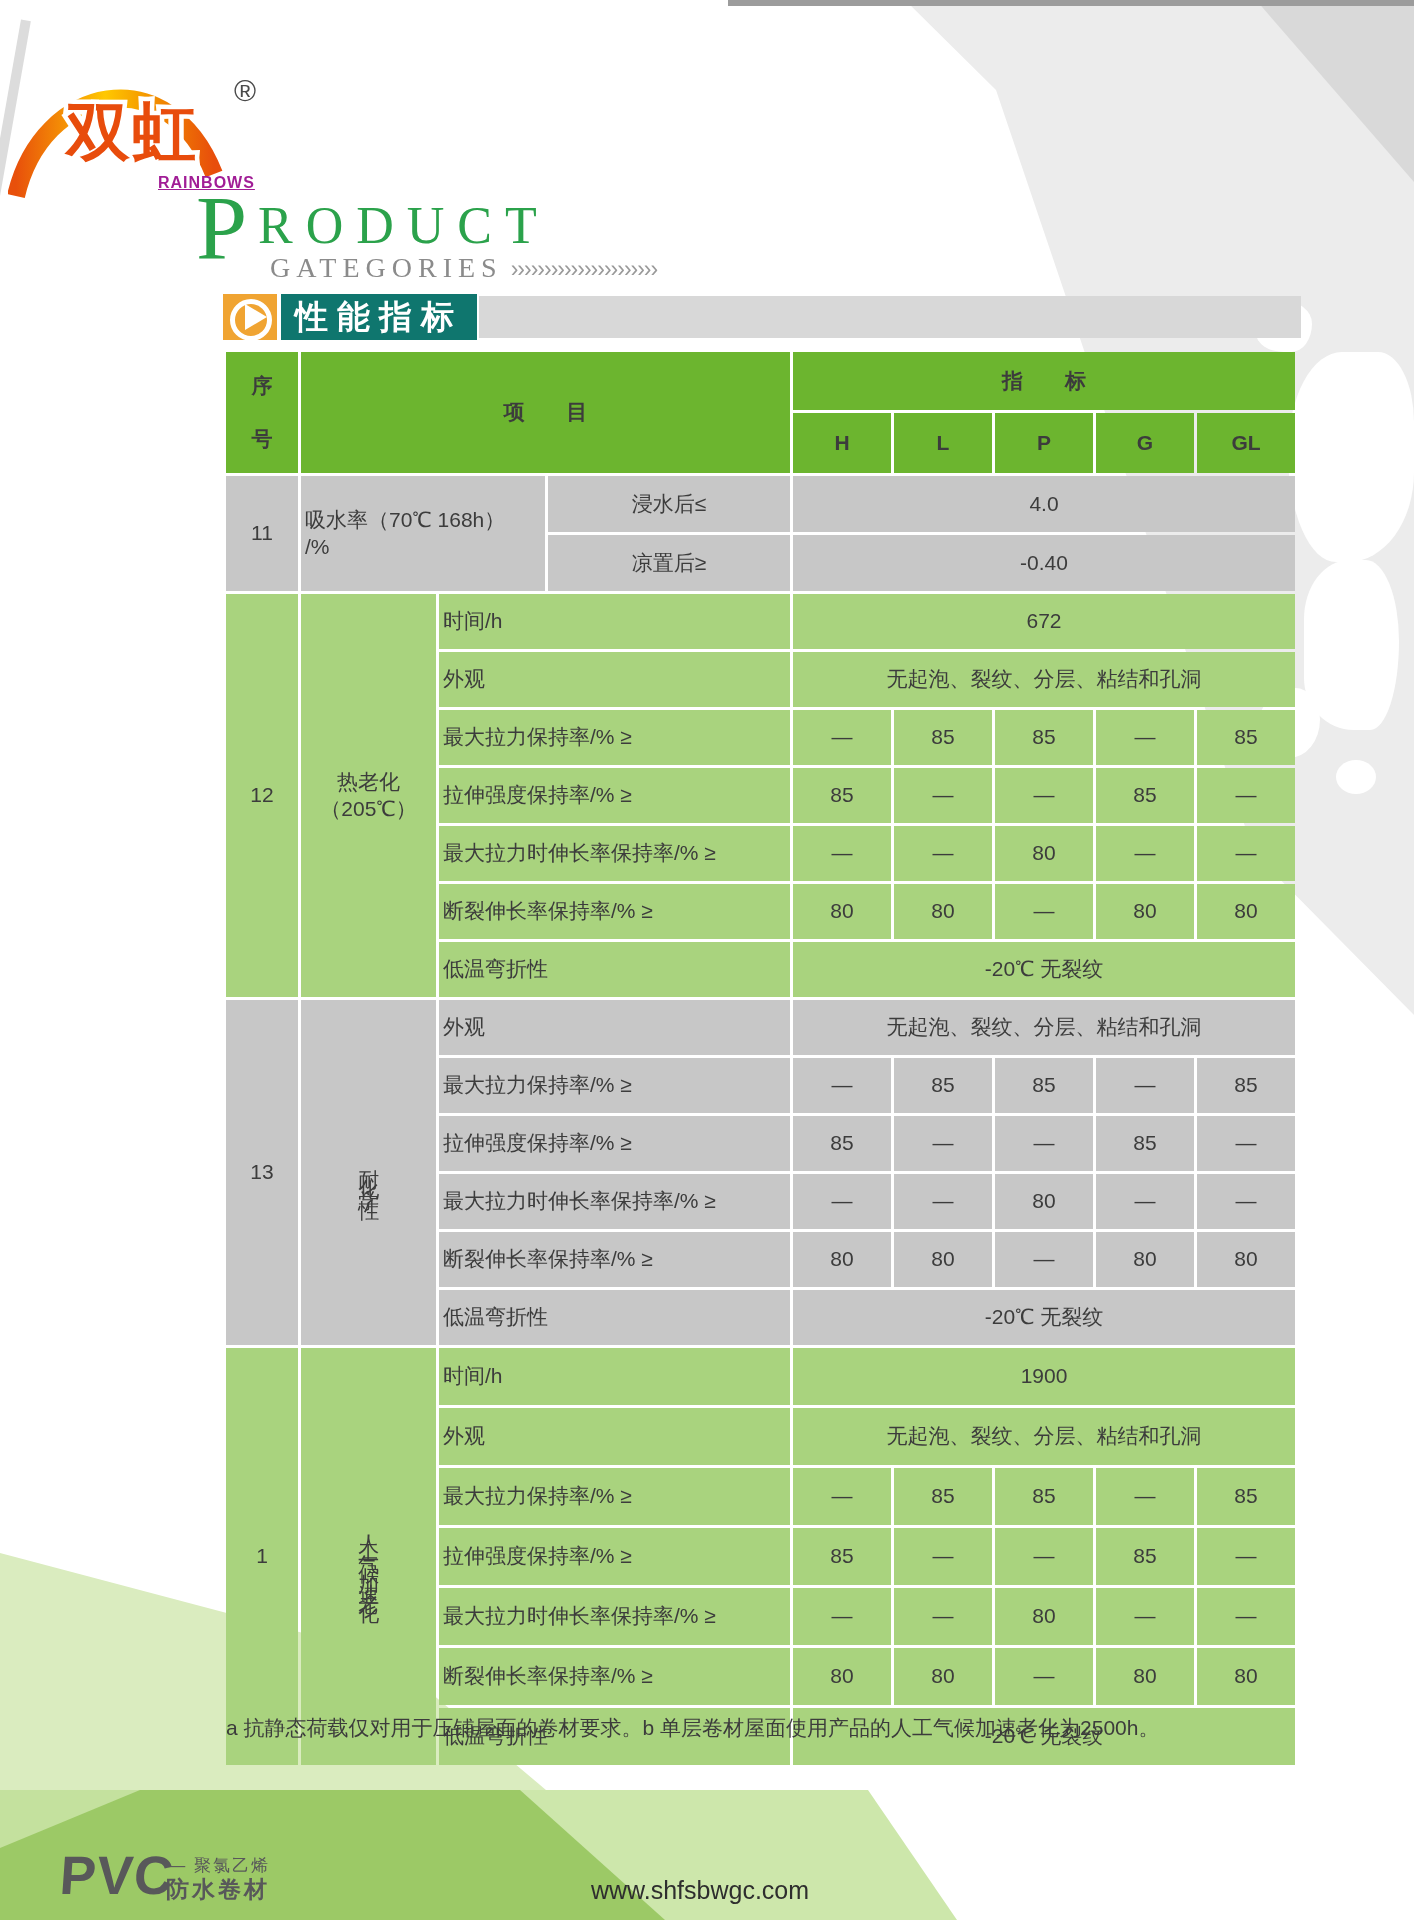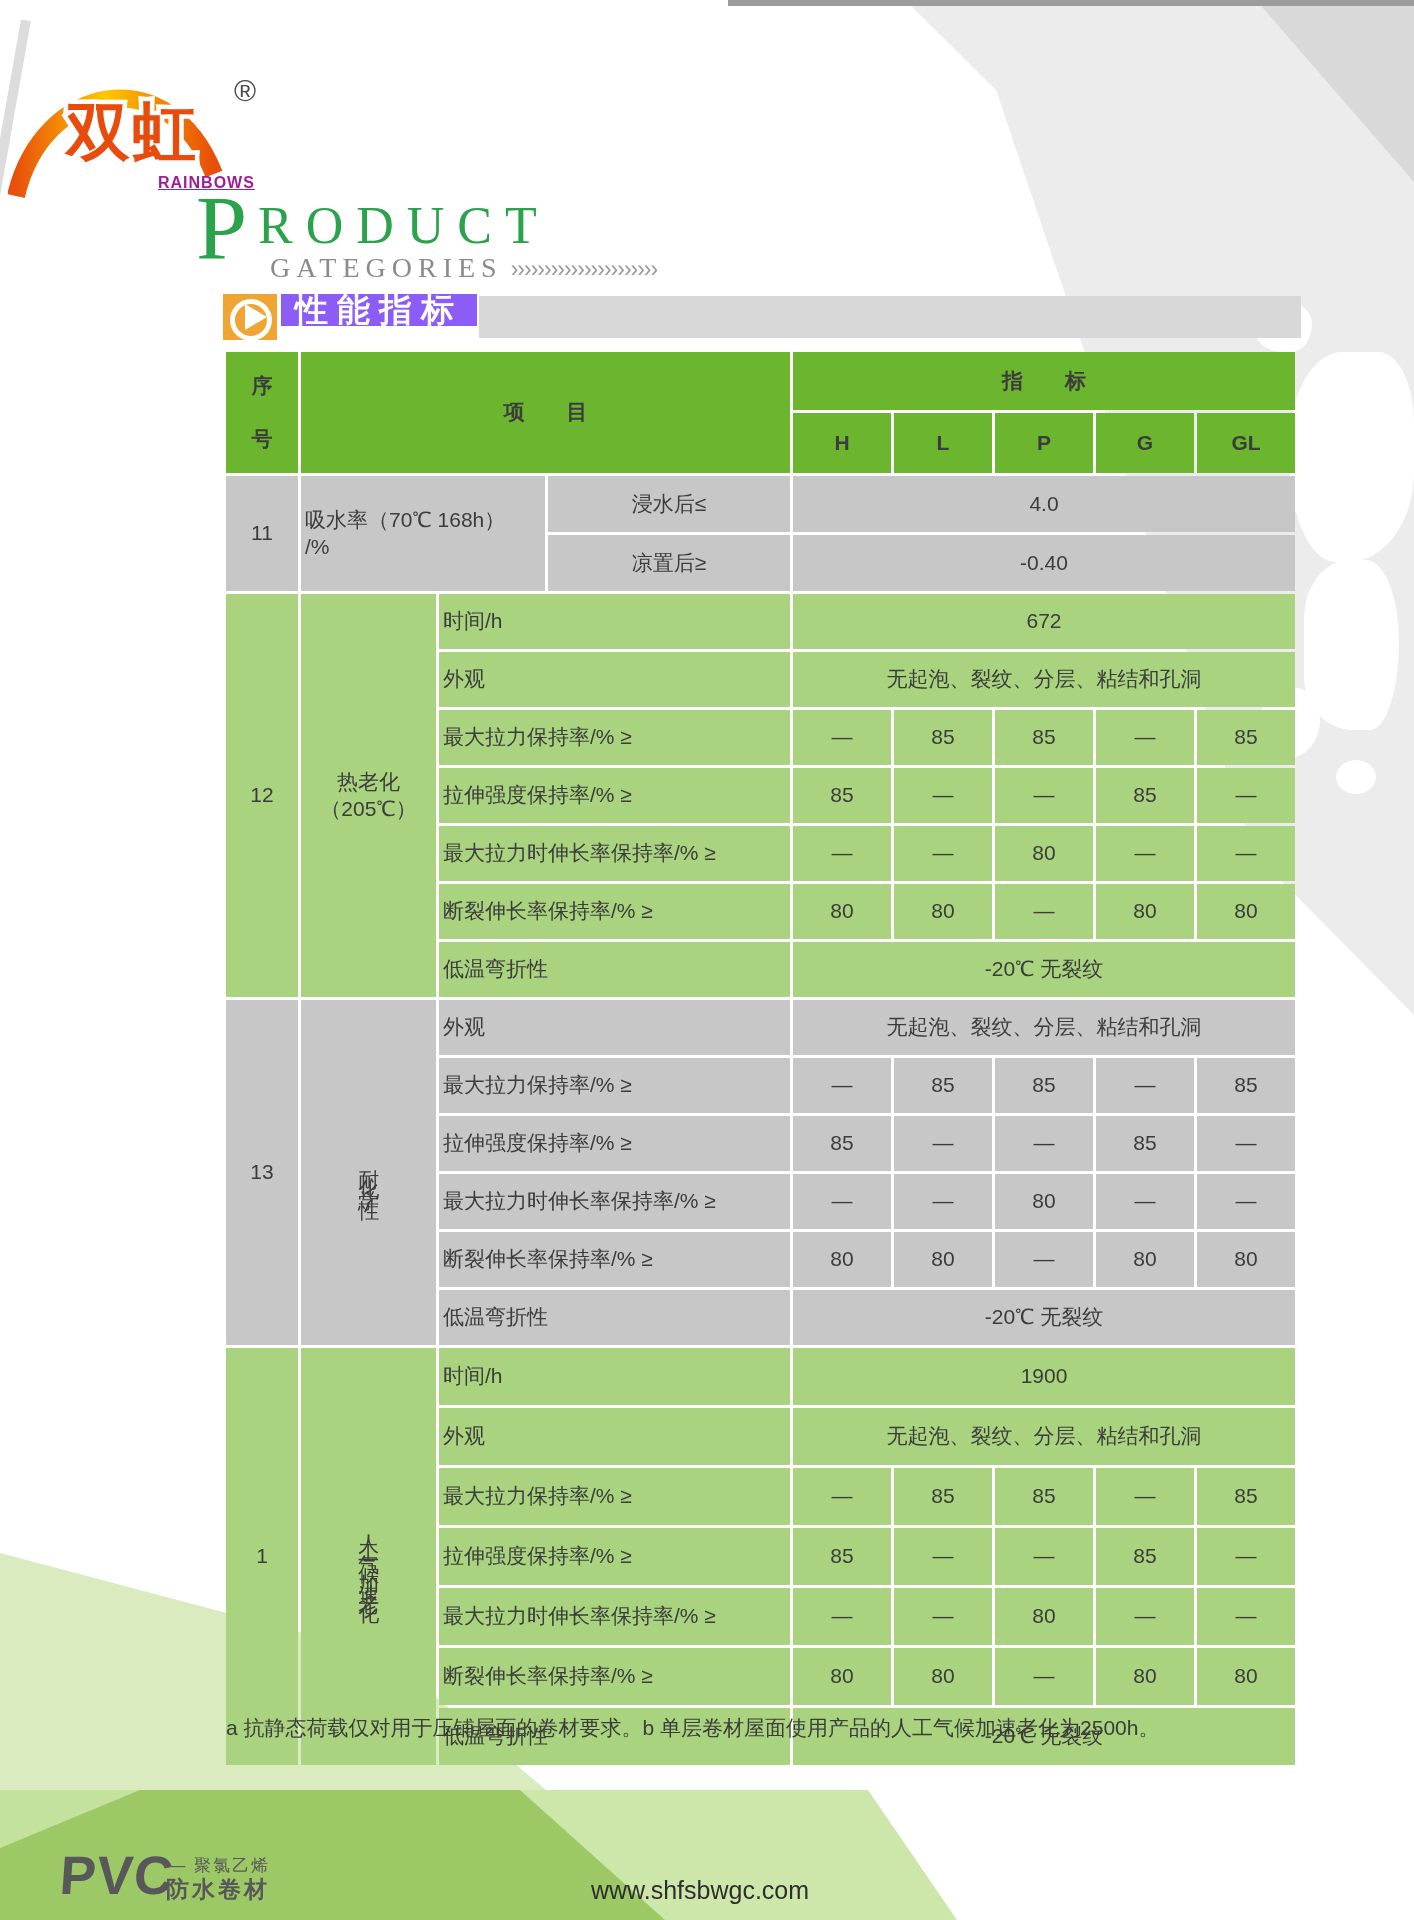--- a/index.html
+++ b/index.html
@@ -37,21 +37,21 @@
   #p-rest{position:absolute;left:62px;top:14px;font-family:"Liberation Serif",serif;font-size:52px;line-height:1;color:#2ba24b;letter-spacing:13px;}
   #p-sub{position:absolute;left:74px;top:66px;font-family:"Liberation Serif",serif;font-size:28px;color:#8b8b8b;letter-spacing:6px;white-space:nowrap;}
   #p-chev{font-family:"Liberation Sans",sans-serif;font-size:23px;color:#9a9a9a;letter-spacing:-1px;margin-left:8px;}
 
   
   #titlebar{left:223px;top:294px;width:1078px;height:46px;}
   #tb-icon{position:absolute;left:0;top:0;width:54px;height:46px;background:#f0a432;}
   #tb-ring{position:absolute;left:7px;top:5px;width:32px;height:32px;border:5px solid #ffffff;border-radius:50%;}
   #tb-tri{position:absolute;left:22px;top:10px;width:0;height:0;border-top:13px solid transparent;
           border-bottom:13px solid transparent;border-left:22px solid #ffffff;}
-  #tb-label{position:absolute;left:58px;top:0;width:196px;height:32px;background:#8b5cf6;color:#ffffff;
+  #tb-label{position:absolute;left:58px;top:0;width:196px;height:46px;background:#0f766e;color:#ffffff;
             display:flex;align-items:center;justify-content:center;font-size:33px;font-weight:bold;letter-spacing:9px;}
   #tb-strip{position:absolute;left:256px;top:2px;width:822px;height:42px;background:#d8d8d8;}
 
   
   #tablewrap{left:223px;top:349px;width:1081px;}
   table.spec{border-collapse:separate;border-spacing:3px;table-layout:fixed;width:1075px;}
   table.spec td{vertical-align:middle;font-size:21px;line-height:1.25;color:#3c3c3c;
                 overflow:hidden;padding:2px 4px;}
   td.hd{background:#6cb52f;color:#ffffff;font-weight:bold;text-align:center;font-size:22px;}
   tr.lg td{background:#a9d37e;}

